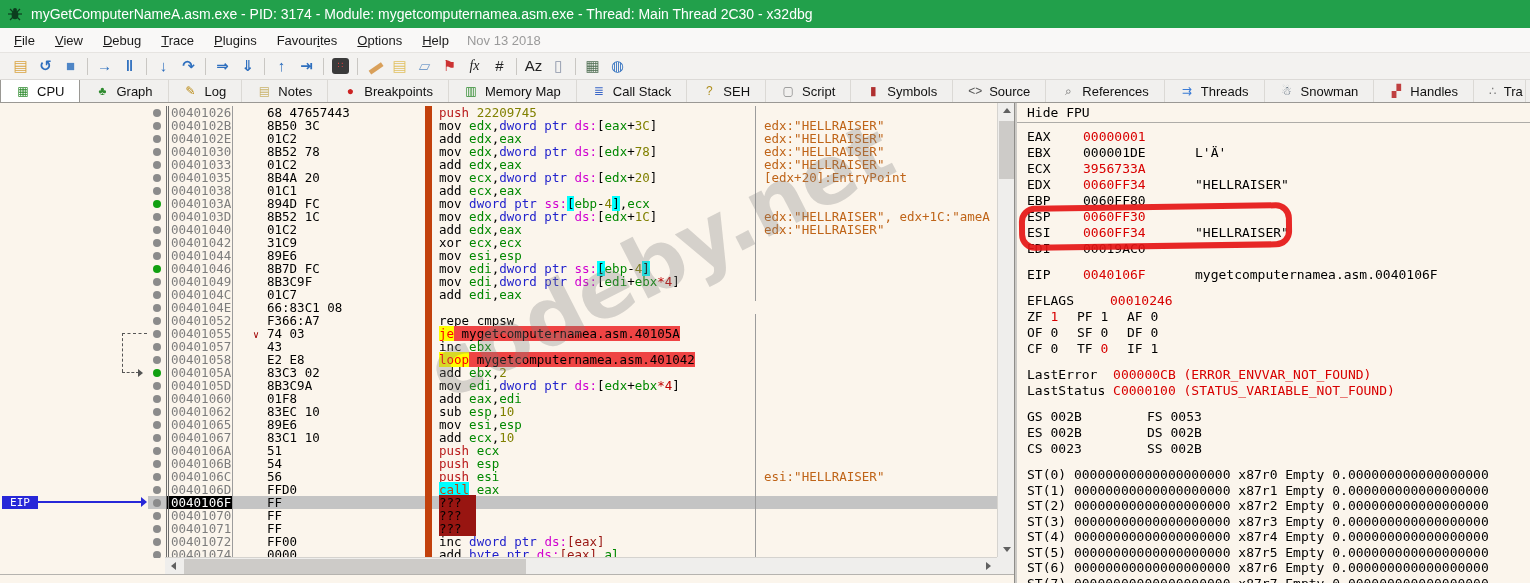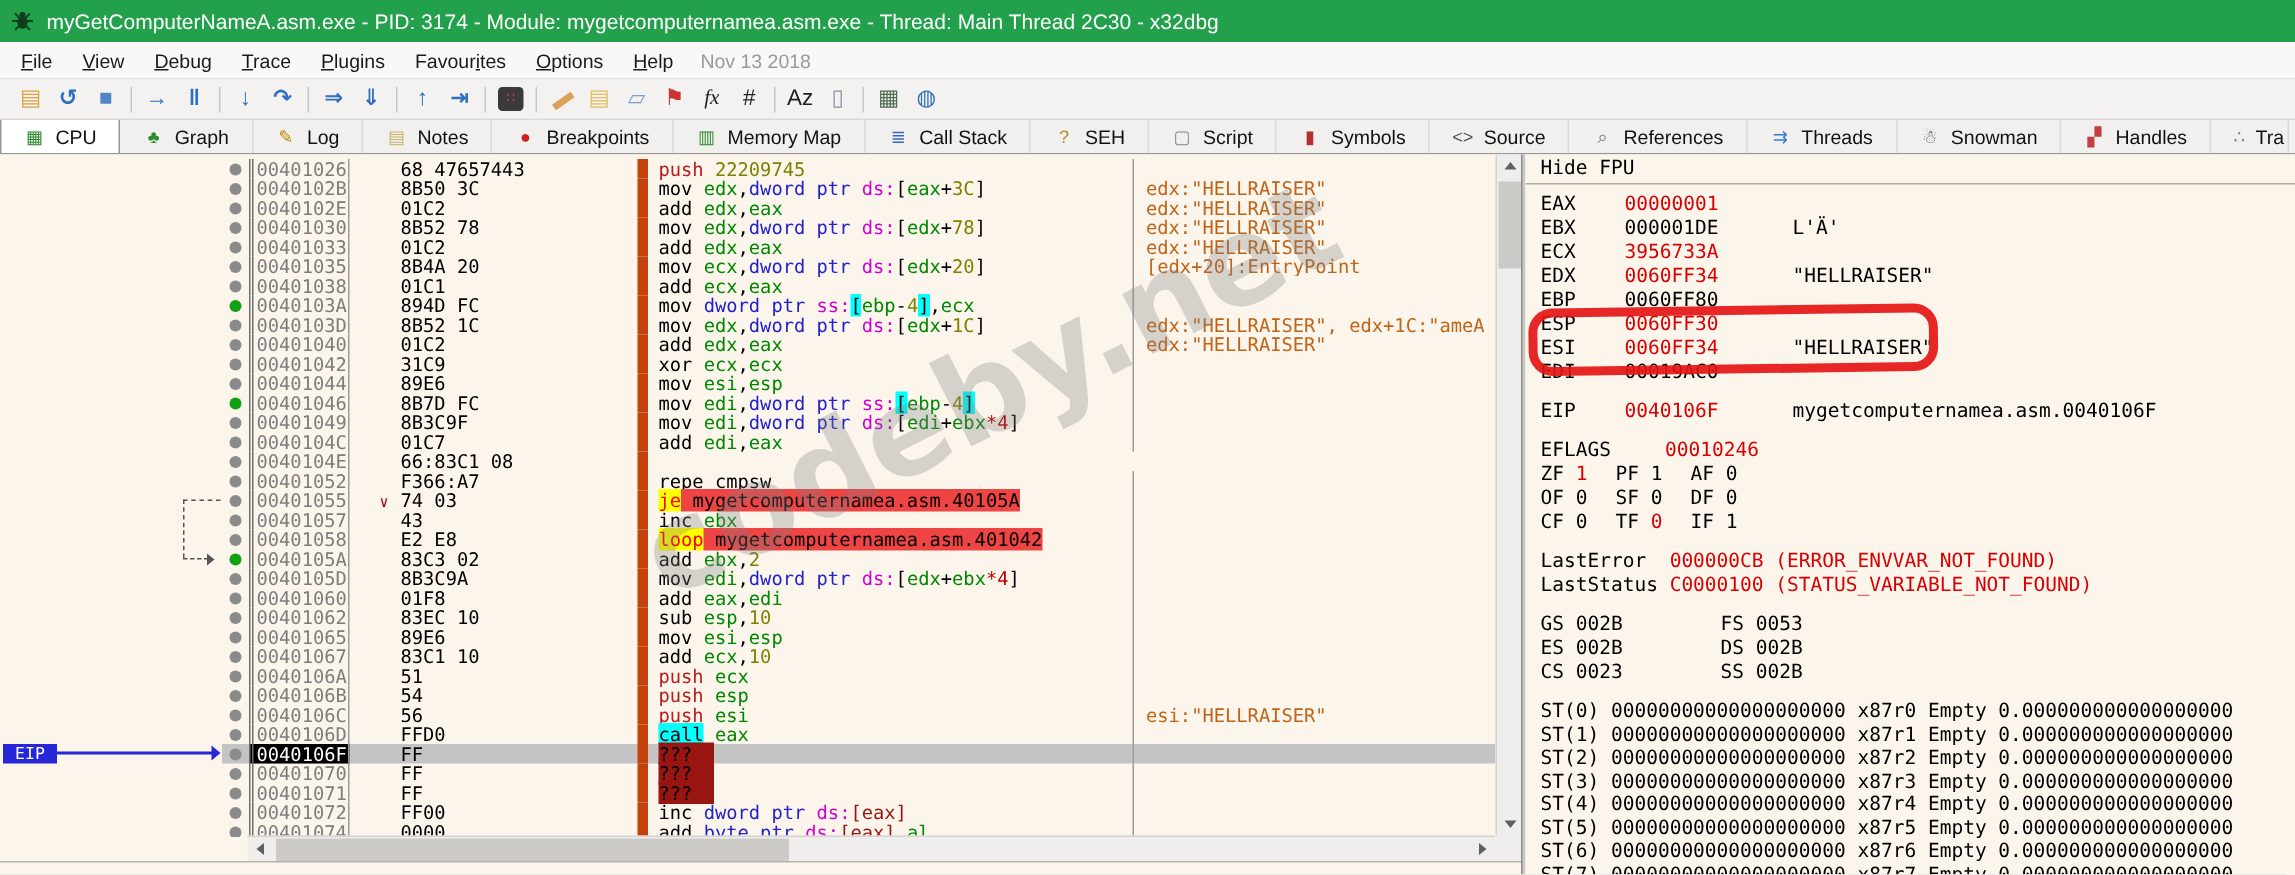--- a/index.html
+++ b/index.html
@@ -40,21 +40,21 @@
   .cur .c-addr{background:#000;color:#fff}
   .c-bytes{width:199px;flex:none;border-right:7px solid #c2410c;padding-left:20px;color:#000}
   .bpfx{display:inline-block;width:14px;color:#a00000;font-size:10px}
   .c-instr{width:324px;flex:none;border-right:1px solid #9c9c9c;padding-left:7px}
   .c-cmt{flex:1;padding-left:8px;color:#bf6418;overflow:hidden}
   
   .t-mn{color:#000}.t-mnB{color:#b91c1c}.t-reg{color:#008800}.t-num{color:#808000}
   .t-siz{color:#2222cc}.t-seg{color:#d000d0}.t-mul{color:#c00000}.t-mar{color:#981511}
   .t-cy{background:#00ffff;color:#000}
   .t-jmp{color:#ff0000;background:#ffff00}.t-lbl{color:#000;background:#ef4444}
-  .t-call{background:#00ffff;color:#000000}
+  .t-call{background:#00ffff;color:#c2410c}
   .t-undef{background:#981511;color:#000;padding-right:14px}
   
   .eip-badge{position:absolute;left:2px;top:393px;width:36px;height:13px;background:#2727d8;color:#fff;
              font-family:"DejaVu Sans Mono",monospace;font-size:11px;line-height:13px;text-align:center;z-index:3}
   .eip-line{position:absolute;left:38px;top:398px;width:104px;height:2px;background:#2727d8;z-index:3}
   .eip-head{position:absolute;left:141px;top:394px;width:0;height:0;border-left:6px solid #2727d8;
             border-top:5px solid transparent;border-bottom:5px solid transparent;z-index:3}
   .jmp-h1{position:absolute;left:122px;top:230px;width:25px;border-top:1px dashed #555}
   .jmp-v{position:absolute;left:122px;top:230px;height:39px;border-left:1px dashed #555}
   .jmp-h2{position:absolute;left:122px;top:269px;width:17px;border-top:1px dashed #555}

